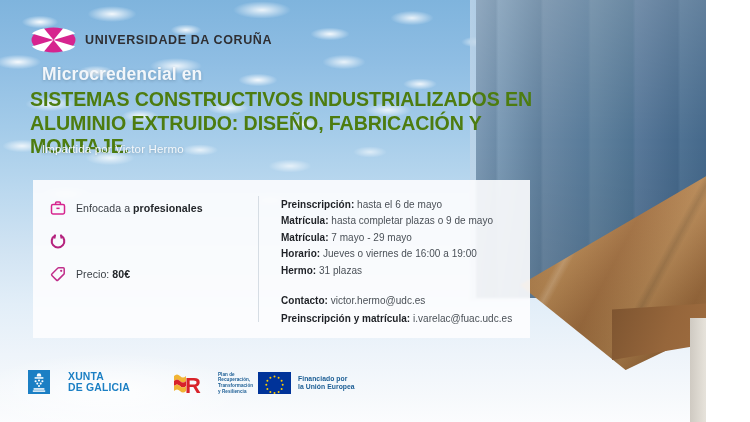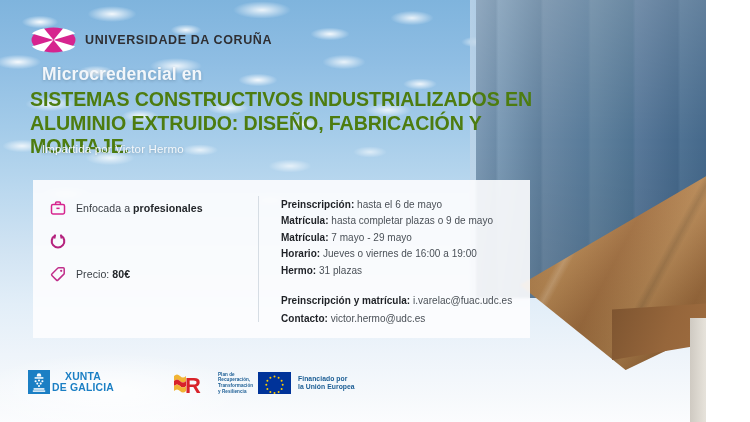--- a/index.html
+++ b/index.html
@@ -198,21 +198,21 @@
     font-size: 10px; color: #4a5057; line-height: 16.4px;
     letter-spacing: .03px; white-space: nowrap;
   }
   .srow b { font-weight: 700; color: #1e2126; }
   .contact { margin-top: 13px; }
   .contact .srow { line-height: 18px; }
 
   
   .footer { position: absolute; left: 0; top: 366px; width: 750px; height: 44px; }
 
-  .logo-xunta { position: absolute; left: 28px; top: 4px; display: flex; align-items: center; gap: 2px; text-align: center; }
+  .logo-xunta { position: absolute; left: 28px; top: 4px; display: flex; align-items: center; gap: 18px; }
   .xunta-shield { width: 22px; height: 24px; display: block; }
   .xunta-text { font-size: 10.4px; font-weight: 700; color: #1b7fc4; line-height: 11.5px; letter-spacing: .2px; }
 
   .logo-prtr { position: absolute; left: 172px; top: 4px; display: flex; align-items: center; gap: 6px; }
   .prtr-mark { width: 40px; height: 26px; display: block; }
   .prtr-text { font-size: 4.6px; font-weight: 700; color: #1b5d94; line-height: 5.6px; letter-spacing: .05px; }
 
   .logo-eu { position: absolute; left: 258px; top: 6px; display: flex; align-items: center; gap: 7px; }
   .eu-flag { width: 33px; height: 22px; display: block; }
   .eu-text { font-size: 6.8px; font-weight: 700; color: #1b5d94; line-height: 8.4px; letter-spacing: .05px; }
@@ -292,22 +292,22 @@
       </div>
 
       <div class="schedule">
         <div class="srow"><b>Preinscripción:</b><span> hasta el 6 de mayo</span></div>
         <div class="srow"><b>Matrícula:</b><span> hasta completar plazas o 9 de mayo</span></div>
         <div class="srow"><b>Matrícula:</b><span> 7 mayo - 29 mayo</span></div>
         <div class="srow"><b>Horario:</b><span> Jueves o viernes de 16:00 a 19:00</span></div>
         <div class="srow"><b>Hermo:</b><span> 31 plazas</span></div>
 
         <div class="contact">
+          <div class="srow"><b>Contacto:</b><span> victor.hermo@udc.es</span></div>
           <div class="srow"><b>Preinscripción y matrícula:</b><span> i.varelac@fuac.udc.es</span></div>
-          <div class="srow"><b>Contacto:</b><span> victor.hermo@udc.es</span></div>
         </div>
       </div>
     </div>
   </div>
 
   <div class="footer">
 
     <div class="logo-xunta">
       <svg class="xunta-shield" viewBox="0 0 22 24">
         <rect x="0" y="0" width="22" height="24" fill="#1b7fc4"></rect>

